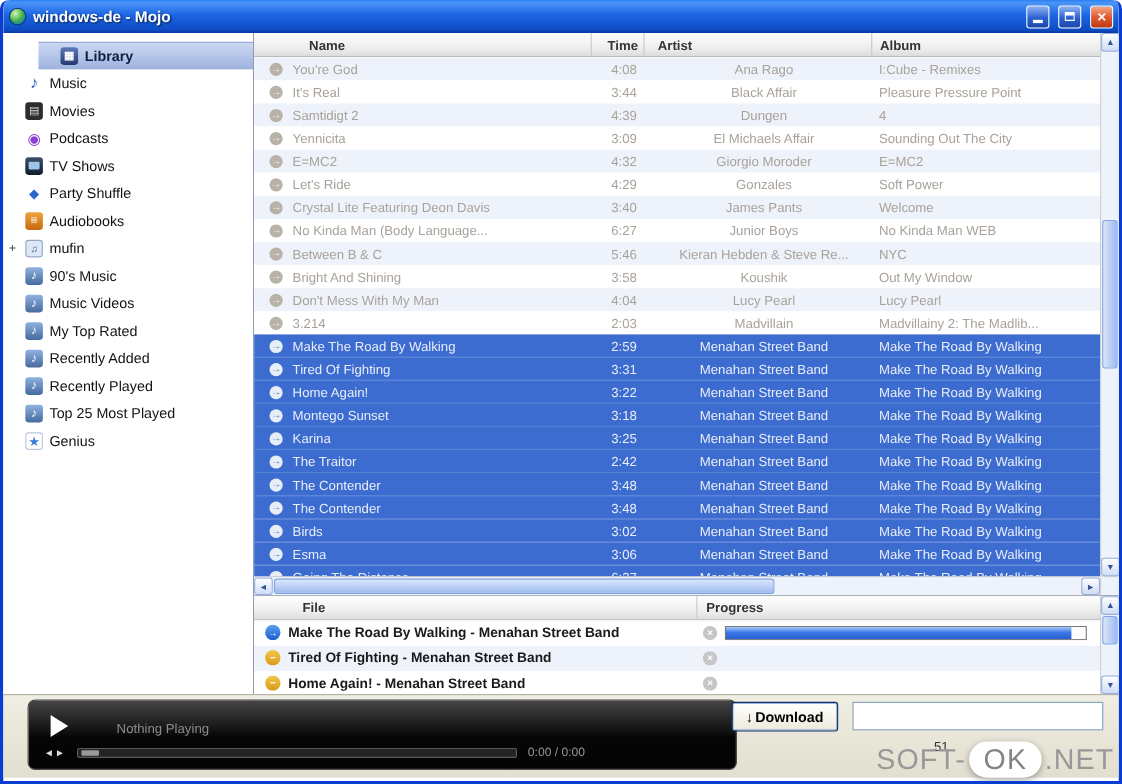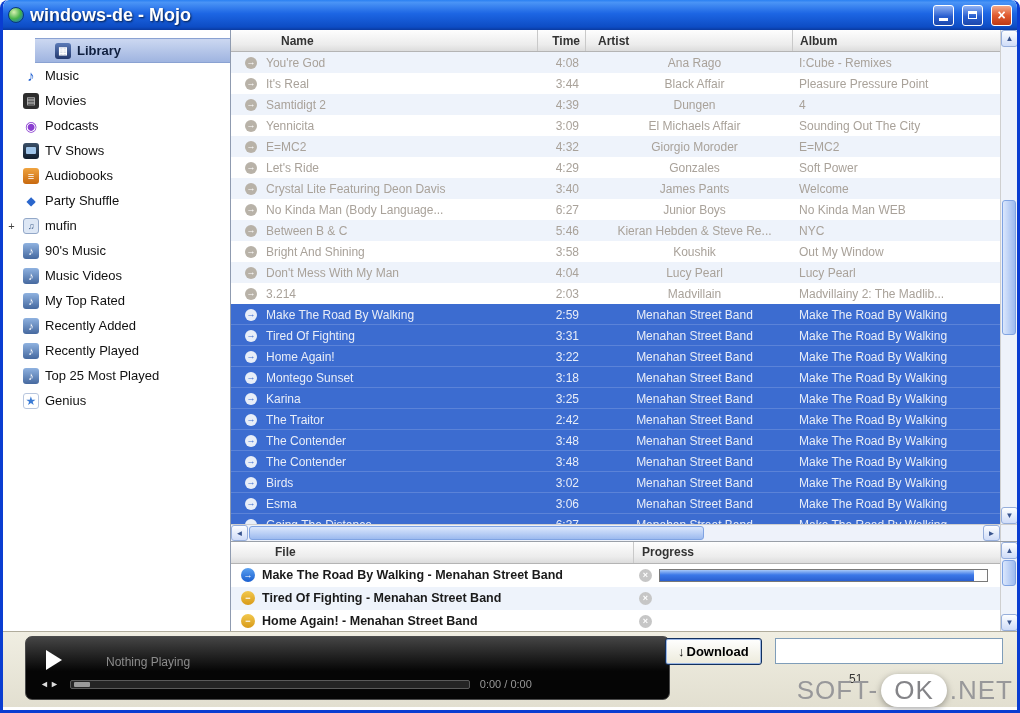--- a/index.html
+++ b/index.html
@@ -10,21 +10,21 @@
     overflow:hidden; background:#fff;
   }
   
   .titlebar {
     height:30px; display:flex; align-items:center; gap:6px; padding:0 5px;
     border-radius:6px 6px 0 0;
     background:linear-gradient(180deg,#2a80f2 0%,#4a94f6 8%,#1d66e4 45%,#0d4cc4 90%,#0a3aa0 100%);
   }
   .app-icon { width:16px; height:16px; border-radius:50%; flex:none;
     background:radial-gradient(circle at 35% 30%, #d7f0b0, #46b34a 50%, #1b72c9 90%); border:1px solid #0a3a7a; }
-  .title { color:#fff; font-weight:bold; font-size:18px; text-shadow:1px 1px 2px rgba(0,0,0,.65); flex:1; white-space:nowrap; }
+  .title { color:#fff; font-weight:bold; font-size:14px; text-shadow:1px 1px 2px rgba(0,0,0,.65); flex:1; white-space:nowrap; }
   .winbtn { width:21px; height:21px; border-radius:3px; border:1px solid #fff; margin-left:2px;
     display:flex; align-items:center; justify-content:center; cursor:default; }
   .winbtn.minb,.winbtn.maxb { background:linear-gradient(180deg,#8fb2f4,#2a5fd0 55%,#1c48ac); }
   .winbtn.closeb { background:linear-gradient(180deg,#f4a988,#e05a30 50%,#bf3a15); color:#fff; font-size:14px; font-weight:bold; }
   .g-min { width:9px; height:3px; background:#fff; margin-top:9px; }
   .g-max { width:9px; height:8px; border:1px solid #fff; border-top-width:3px; }
   
   .body-row { display:flex; height:601px; background:#fff; }
   .sidebar { width:228px; border-right:1px solid #8f9bb0; padding-top:8px; background:#fff; overflow:hidden; }
   .side-item { height:25px; display:flex; align-items:center; gap:6px; padding-left:3px; font-size:13px; color:#111; white-space:nowrap; }
@@ -159,27 +159,27 @@
           <span class="ic podcasts-icon"></span>
           <span class="side-label">Podcasts</span>
         </div>
         <div class="side-item">
           <span class="expander"></span>
           <span class="ic tv-icon"></span>
           <span class="side-label">TV Shows</span>
         </div>
         <div class="side-item">
           <span class="expander"></span>
+          <span class="ic party-shuffle-icon"></span>
+          <span class="side-label">Party Shuffle</span>
+        </div>
+        <div class="side-item">
+          <span class="expander"></span>
           <span class="ic audiobooks-icon"></span>
           <span class="side-label">Audiobooks</span>
-        </div>
-        <div class="side-item">
-          <span class="expander"></span>
-          <span class="ic party-shuffle-icon"></span>
-          <span class="side-label">Party Shuffle</span>
         </div>
         <div class="side-item">
           <span class="expander">+</span>
           <span class="ic mufin-icon"></span>
           <span class="side-label">mufin</span>
         </div>
         <div class="side-item">
           <span class="expander"></span>
           <span class="ic smart-playlist-icon"></span>
           <span class="side-label">90's Music</span>

